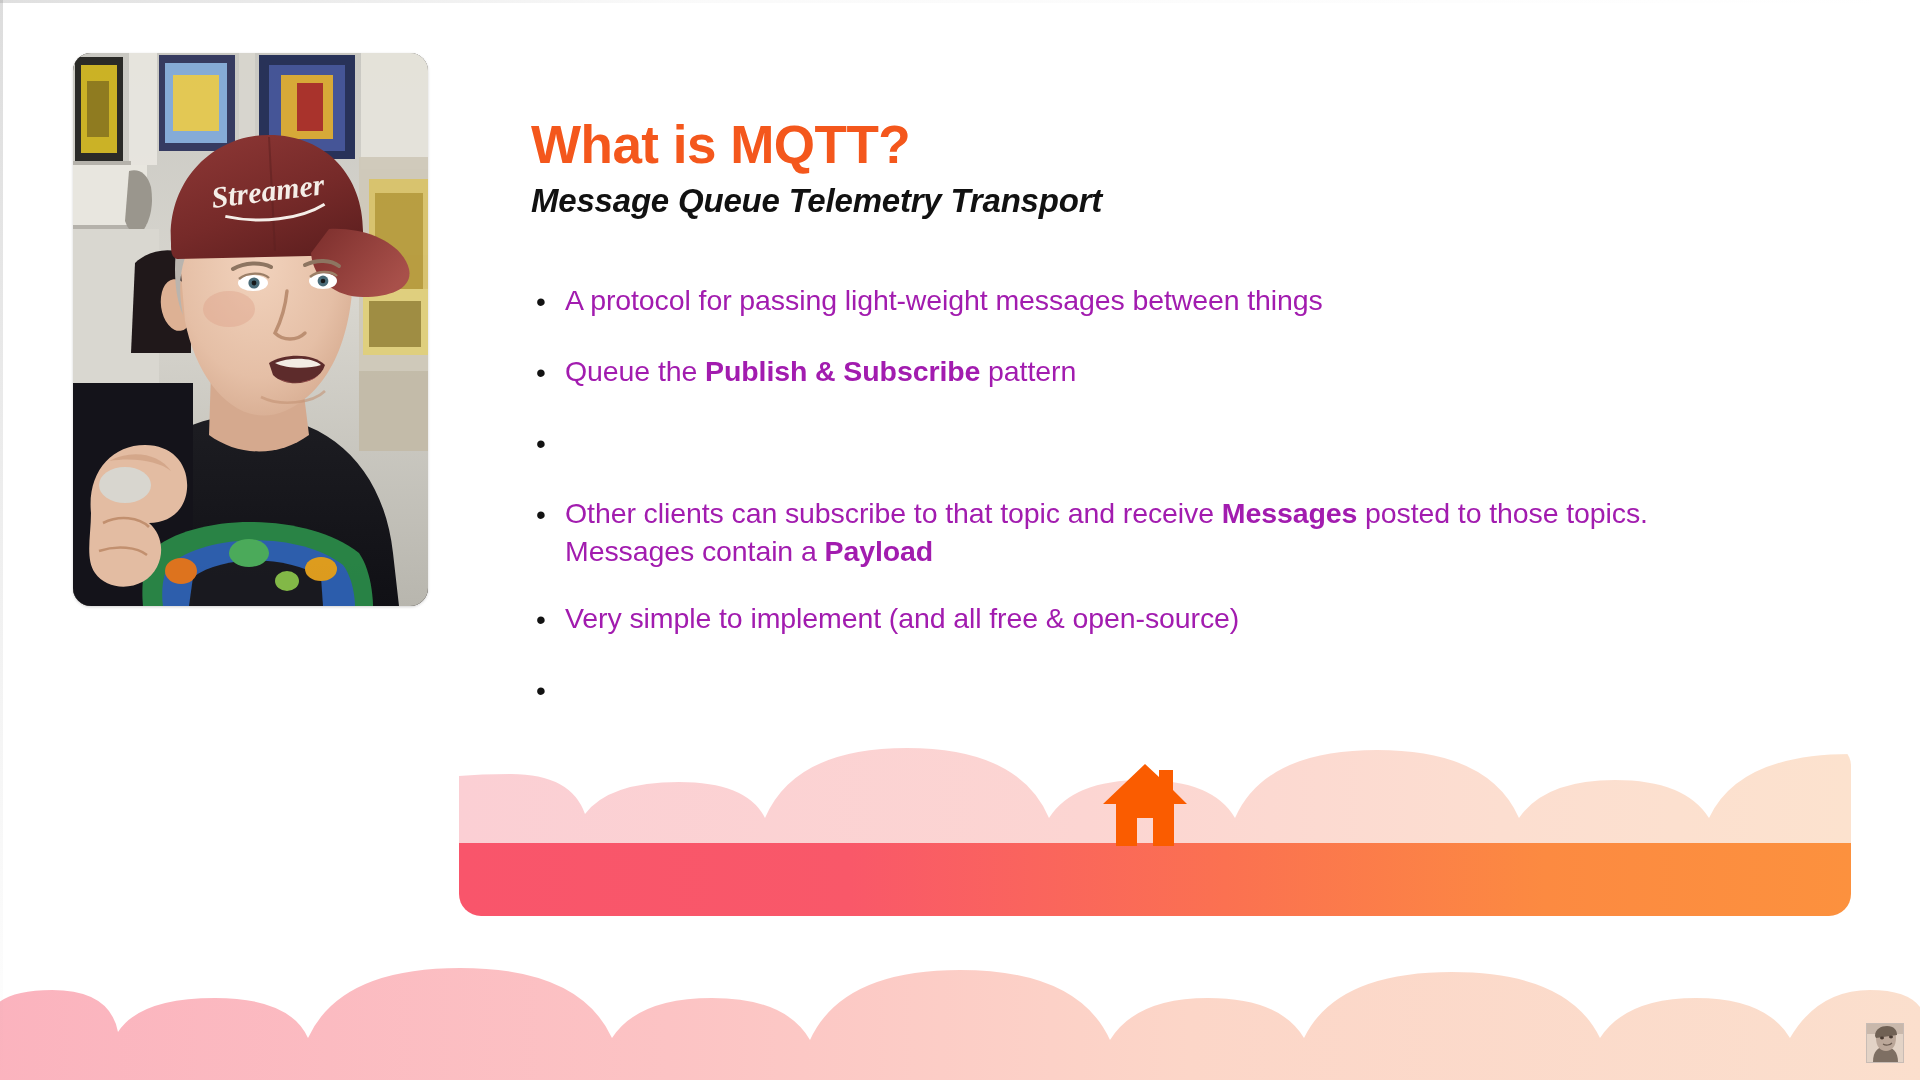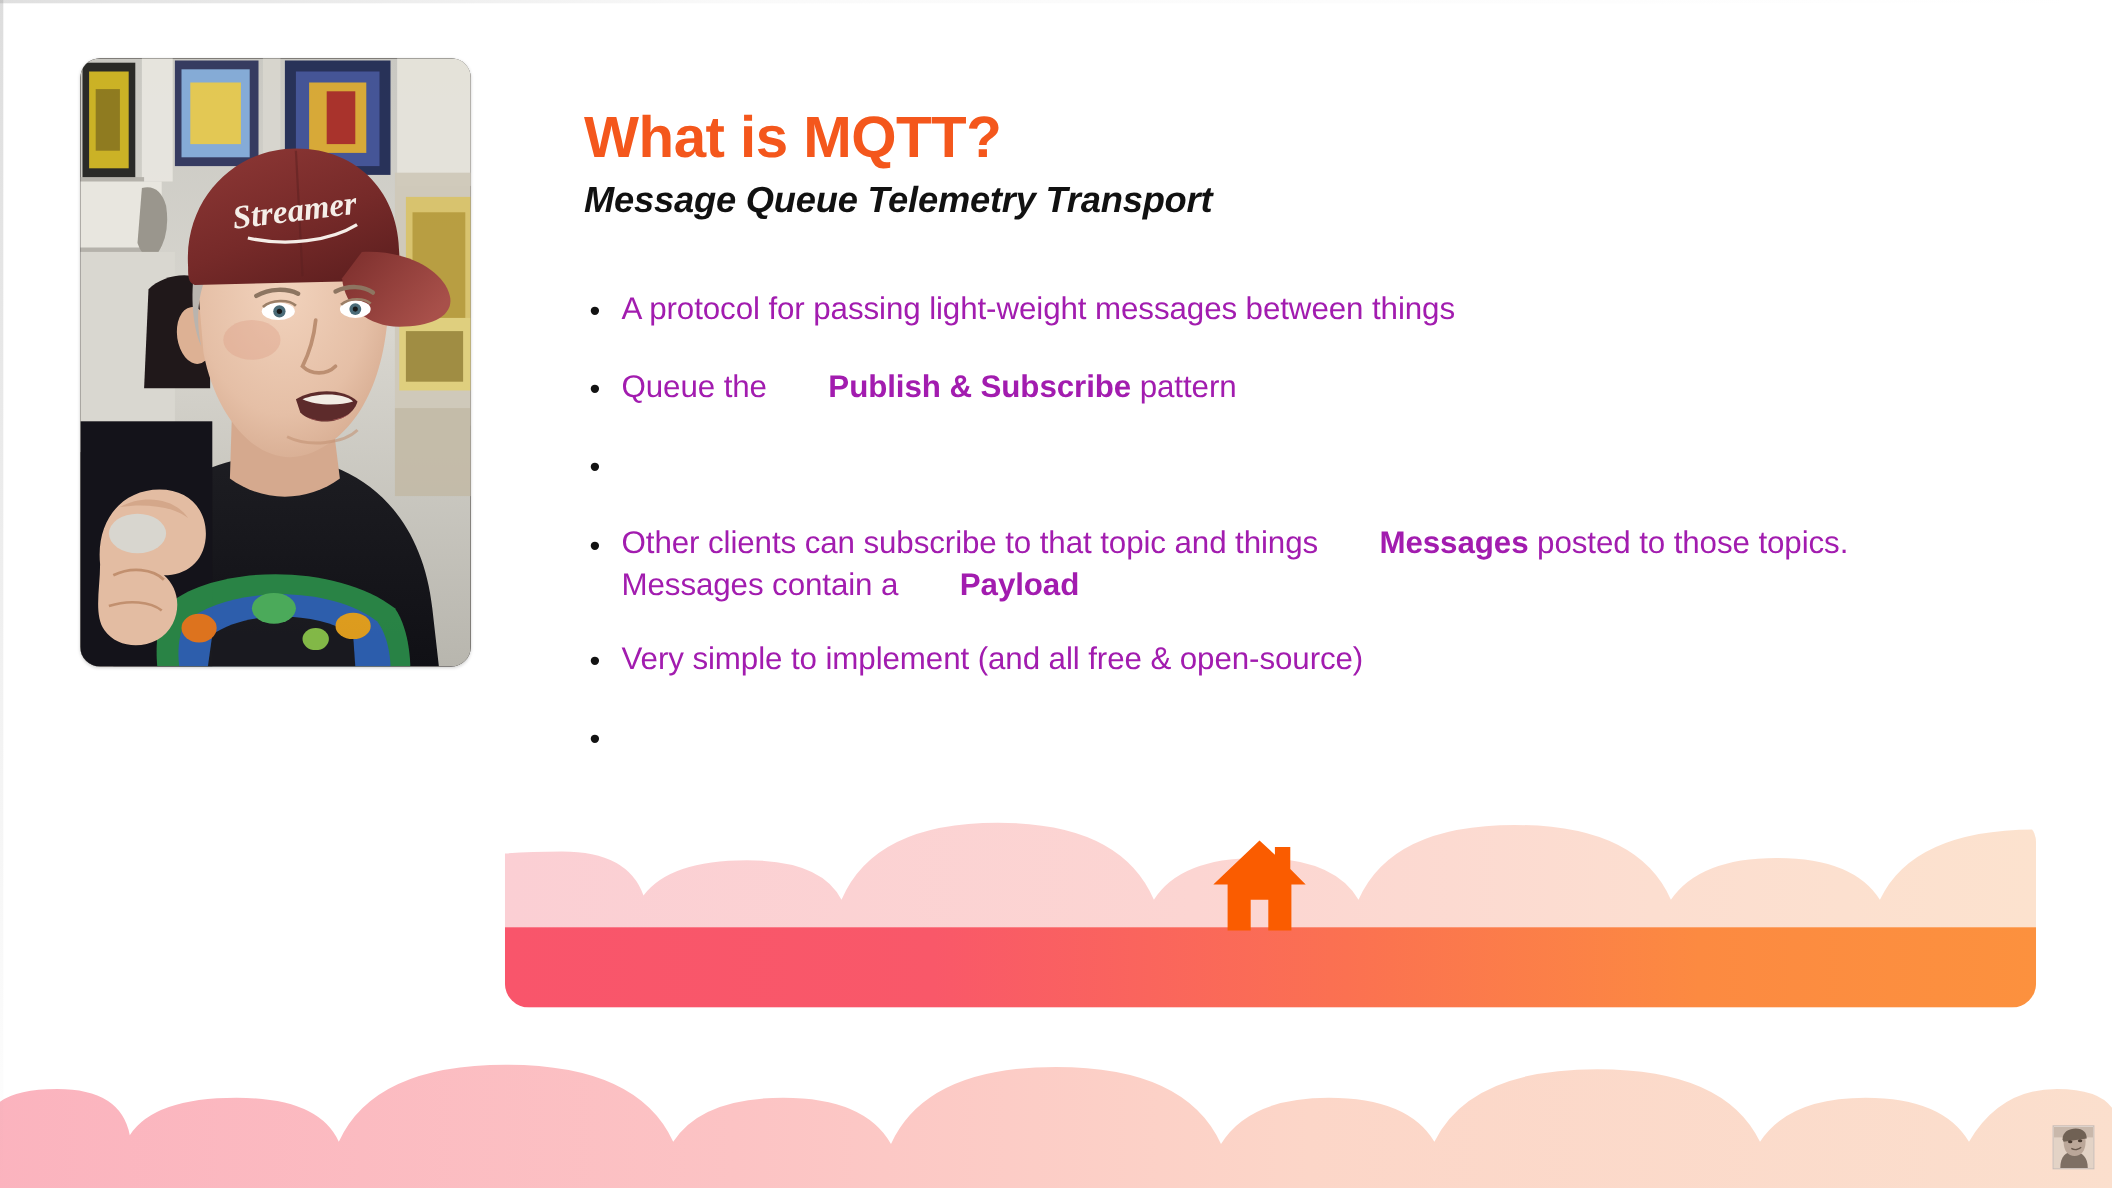--- a/index.html
+++ b/index.html
@@ -48,21 +48,21 @@
     z-index: 5;
     background: #1a1512;
     box-shadow: 0 1px 3px rgba(0,0,0,0.18);
   }
   .webcam svg { display: block; width: 100%; height: 100%; }
 
   
   .content {
     position: absolute;
     left: 531px;
-    top: 98px;
+    top: 117px;
     width: 1330px;
     z-index: 4;
   }
   .slide-title {
     font-size: 53px;
     font-weight: bold;
     color: #F4571C;
     letter-spacing: -0.5px;
     line-height: 1.05;
     margin: 0 0 10px 0;
@@ -101,21 +101,21 @@
     box-sizing: border-box;
   }
   .bullet-text {
     font-size: 28.5px;
     line-height: 38px;
     color: #a21caf;
     letter-spacing: -0.1px;
     flex: 1 1 auto;
     max-width: 1180px;
   }
-  .bullet-text b { font-weight: bold; margin-left: 48px; }
+  .bullet-text b { font-weight: bold; }
 
   
   .cloud-banner {
     position: absolute;
     left: 459px;
     top: 744px;
     width: 1392px;
     height: 172px;
     z-index: 3;
   }
@@ -368,21 +368,21 @@
         </li>
         <li class="bullet-row">
           <span class="bullet-dot">•</span>
           <span class="bullet-text"><span>Queue the </span><b>Publish &amp; Subscribe</b><span> pattern</span></span>
         </li>
         <li class="bullet-row">
           <span class="bullet-dot">•</span>
         </li>
         <li class="bullet-row">
           <span class="bullet-dot">•</span>
-          <span class="bullet-text"><span>Other clients can subscribe to that topic and things </span><b>Messages</b><span> posted to those topics. Messages contain a </span><b>Payload</b></span>
+          <span class="bullet-text"><span>Other clients can subscribe to that topic and receive </span><b>Messages</b><span> posted to those topics. Messages contain a </span><b>Payload</b></span>
         </li>
         <li class="bullet-row">
           <span class="bullet-dot">•</span>
           <span class="bullet-text"><span>Very simple to implement (and all free &amp; open-source)</span></span>
         </li>
         <li class="bullet-row">
           <span class="bullet-dot">•</span>
         </li>
       </ul>
   </div>

